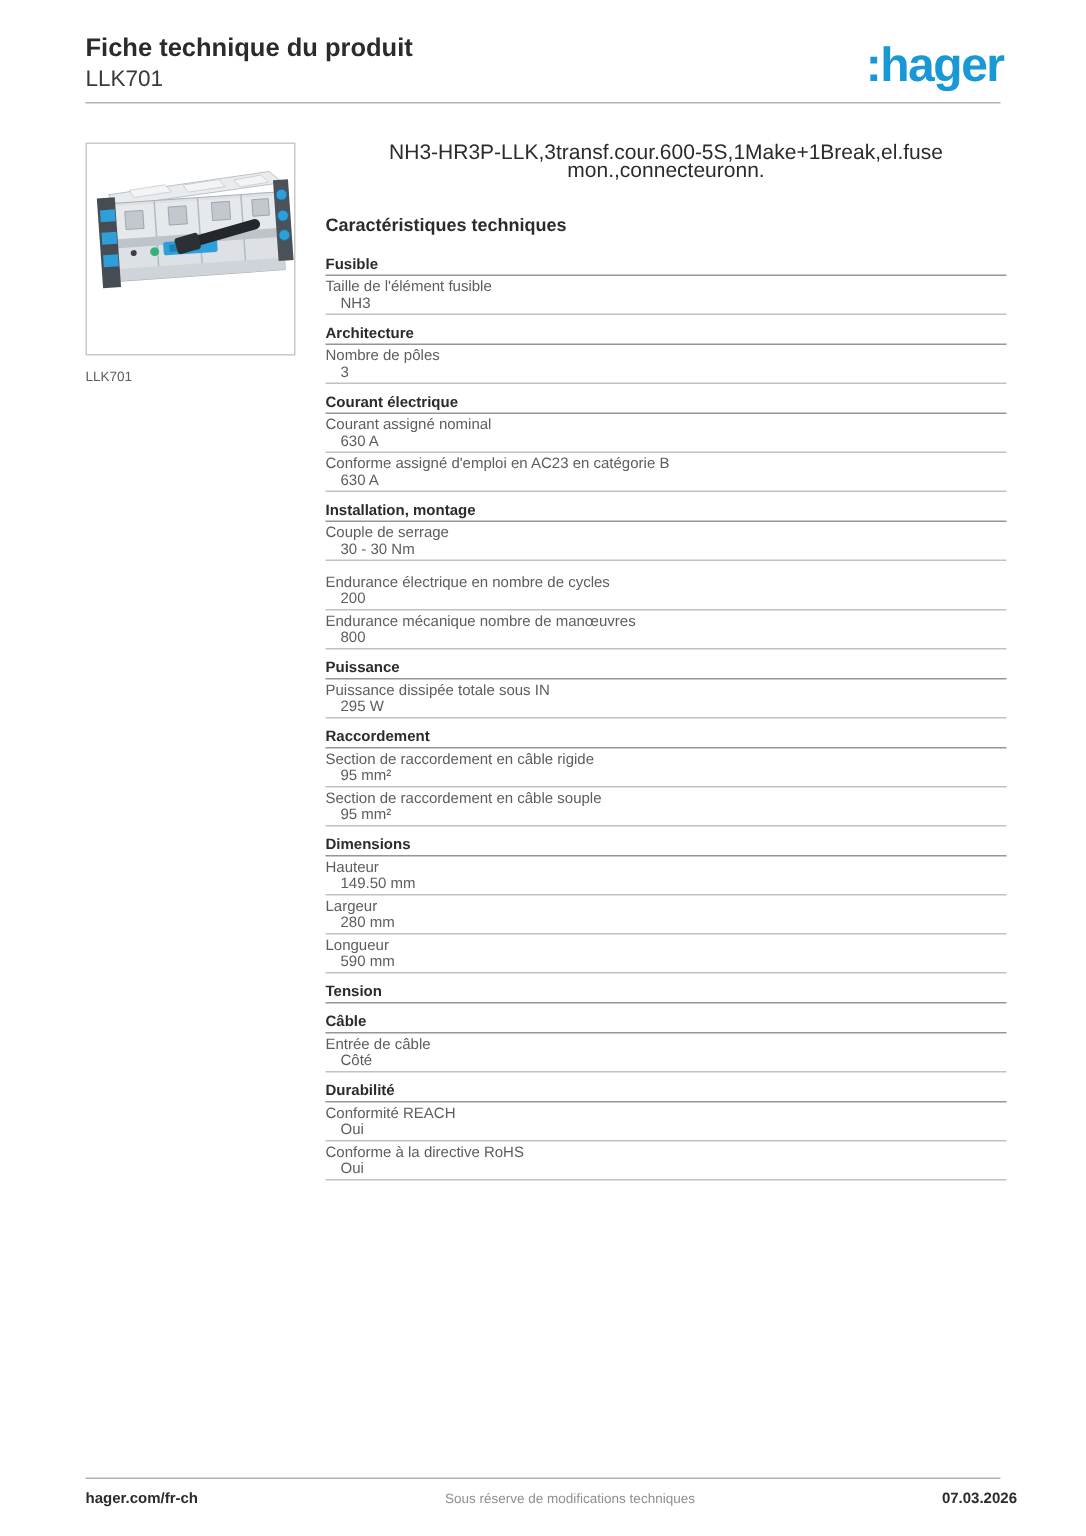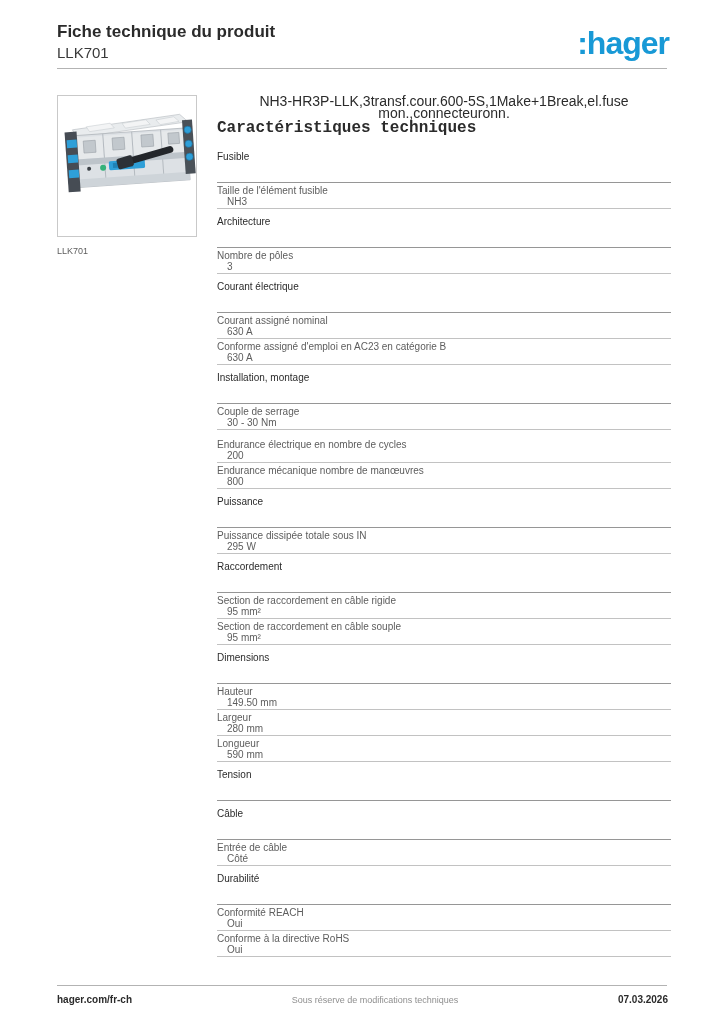--- a/index.html
+++ b/index.html
@@ -30,42 +30,42 @@
   .image-frame {
     width:140px; height:142px;
     border:1px solid #c9c9c9;
     background:#ffffff;
     overflow:hidden;
   }
   .image-caption { margin-top:9px; font-size:9px; color:#5d5d5d; }
 
   .right-col { position:absolute; top:0; left:160px; width:454px; }
   .product-name { font-size:14px; font-weight:normal; line-height:12px; color:#2b2b2b;text-align:center; }
-  .char-heading { font-size:16px; font-weight:bold; color:#2b2b2b;font-family:Liberation Mono, monospace; }
+  .char-heading { font-size:12px; font-weight:bold; margin-top:24px; color:#2b2b2b; }
 
   .spec-section { margin-top:7px; }
   .spec-section:first-of-type { margin-top:14px; }
   .section-title {
-    font-size:10px; font-weight:normal; color:#2b2b2b;
-    line-height:12px; padding-bottom:19px;
+    font-size:10px; font-weight:bold; color:#2b2b2b;
+    line-height:12px; padding-bottom:0;
     border-bottom:1px solid #969696;
   }
   .spec-row {
     display:flex; justify-content:space-between; align-items:baseline;
     font-size:10px; color:#5d5d5d; line-height:11px;
     padding:2px 0 1px 0;
     border-bottom:1px solid #c2c2c2;
     flex-direction:column;
   }
   .spec-label { text-align:left; }
   .spec-value { text-align:right; white-space:nowrap; padding-left:10px; }
 
   
   .footer-rule { position:absolute; top:985px; left:57px; right:57px; height:0; border-top:1px solid #b3b3b3; }
-  .footer { position:absolute; top:994px; left:57px; right:56px; display:flex; align-items:flex-end; }
+  .footer { position:absolute; top:994px; left:57px; right:46px; display:flex; align-items:flex-start; }
   .footer-left { font-size:10px; font-weight:bold; color:#2b2b2b; text-decoration:none; }
   .footer-center { flex:1; text-align:center; font-size:9px; color:#8f8f8f; }
   .footer-right { font-size:10px; font-weight:bold; color:#2b2b2b; }
 </style>
 </head>
 <body>
 
 <div class="page">
 
   <div class="header">

